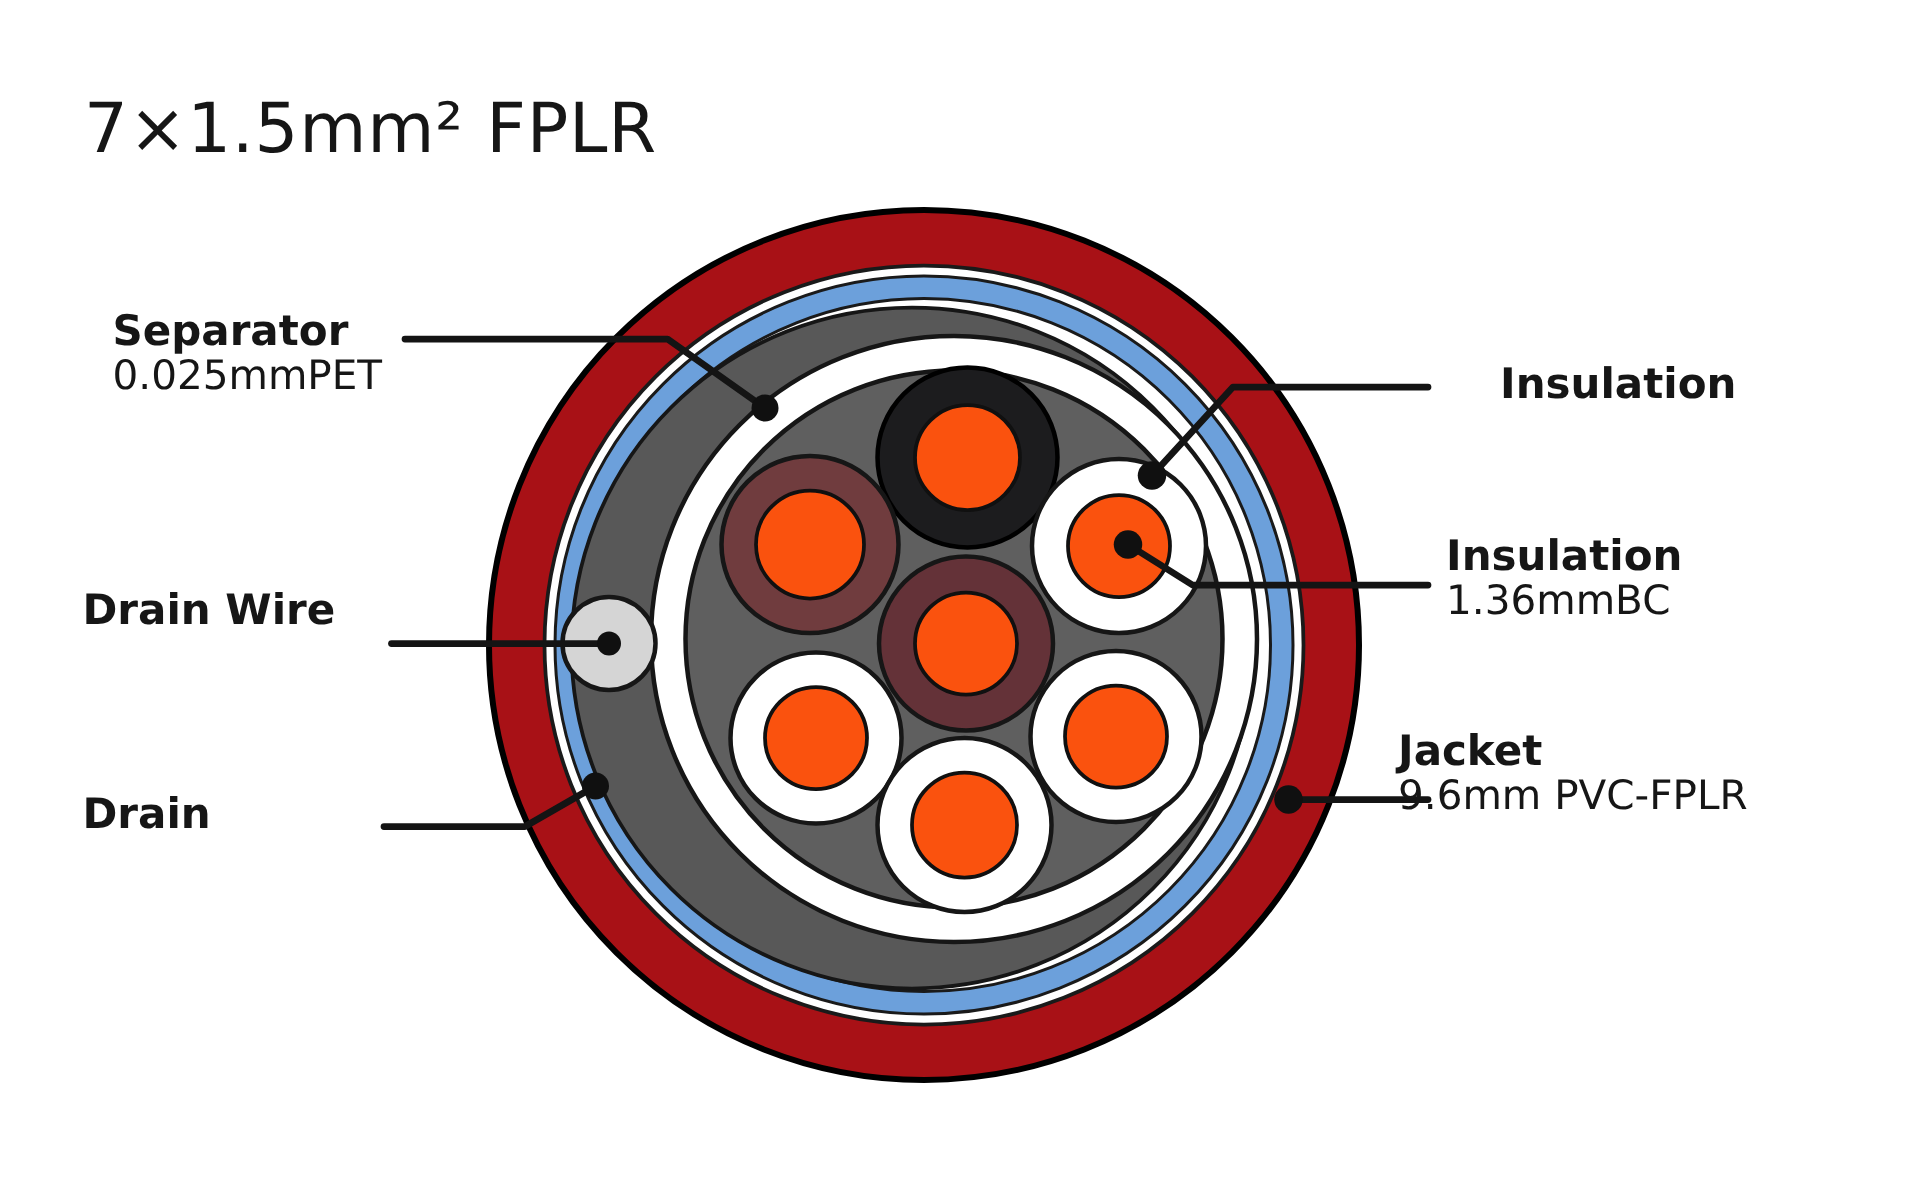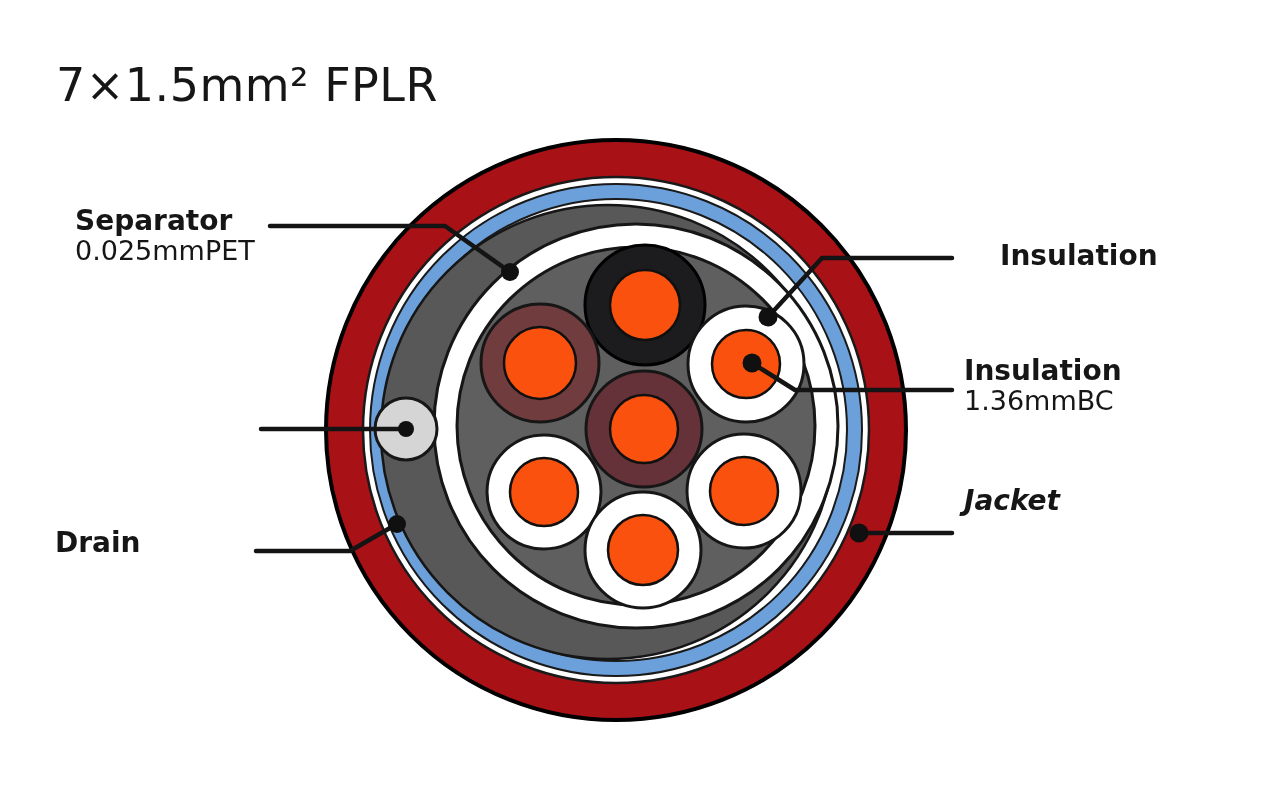--- a/index.html
+++ b/index.html
@@ -23,21 +23,21 @@
     white-space: nowrap;
   }
   .label { position: absolute; white-space: nowrap; }
   .label .name  { font-size: 28px; font-weight: 700; line-height: 31px; }
   .label .value { font-size: 27px; font-weight: 400; line-height: 30px; }
   .lbl-separator { left: 55px;  top: 205px; margin-left: 20px; }
   .lbl-drain     { left: 55px;  top: 391px; }
   .lbl-shield    { left: 55px;  top: 527px; }
   .lbl-insulation{ left: 964px; top: 240px; margin-left: 36px; }
   .lbl-conductor { left: 964px; top: 355px; }
-  .lbl-jacket    { left: 964px; top: 485px; font-style: italic; }
+  .lbl-jacket    { left: 932px; top: 485px; }
 </style>
 </head>
 <body>
 
 <div class="stage">
 
   <svg width="1280" height="800" viewBox="0 0 1280 800">
 
     <circle cx="616" cy="430" r="290" stroke="#000000" stroke-width="4" fill="#a81116"></circle>
 
@@ -109,32 +109,34 @@
   </svg>
 
   <div class="title">7×1.5mm² FPLR</div>
 
   <div class="label lbl-separator">
     <div class="name">Separator</div>
     <div class="value">0.025mmPET</div>
   </div>
 
   <div class="label lbl-drain">
+    <div class="name">Drain Wire</div>
   </div>
 
   <div class="label lbl-shield">
     <div class="name">Drain</div>
   </div>
 
   <div class="label lbl-insulation">
     <div class="name">Insulation</div>
   </div>
 
   <div class="label lbl-conductor">
     <div class="name">Insulation</div>
     <div class="value">1.36mmBC</div>
   </div>
 
   <div class="label lbl-jacket">
     <div class="name">Jacket</div>
+    <div class="value">9.6mm PVC-FPLR</div>
   </div>
 
 </div>
 
 </body></html>

